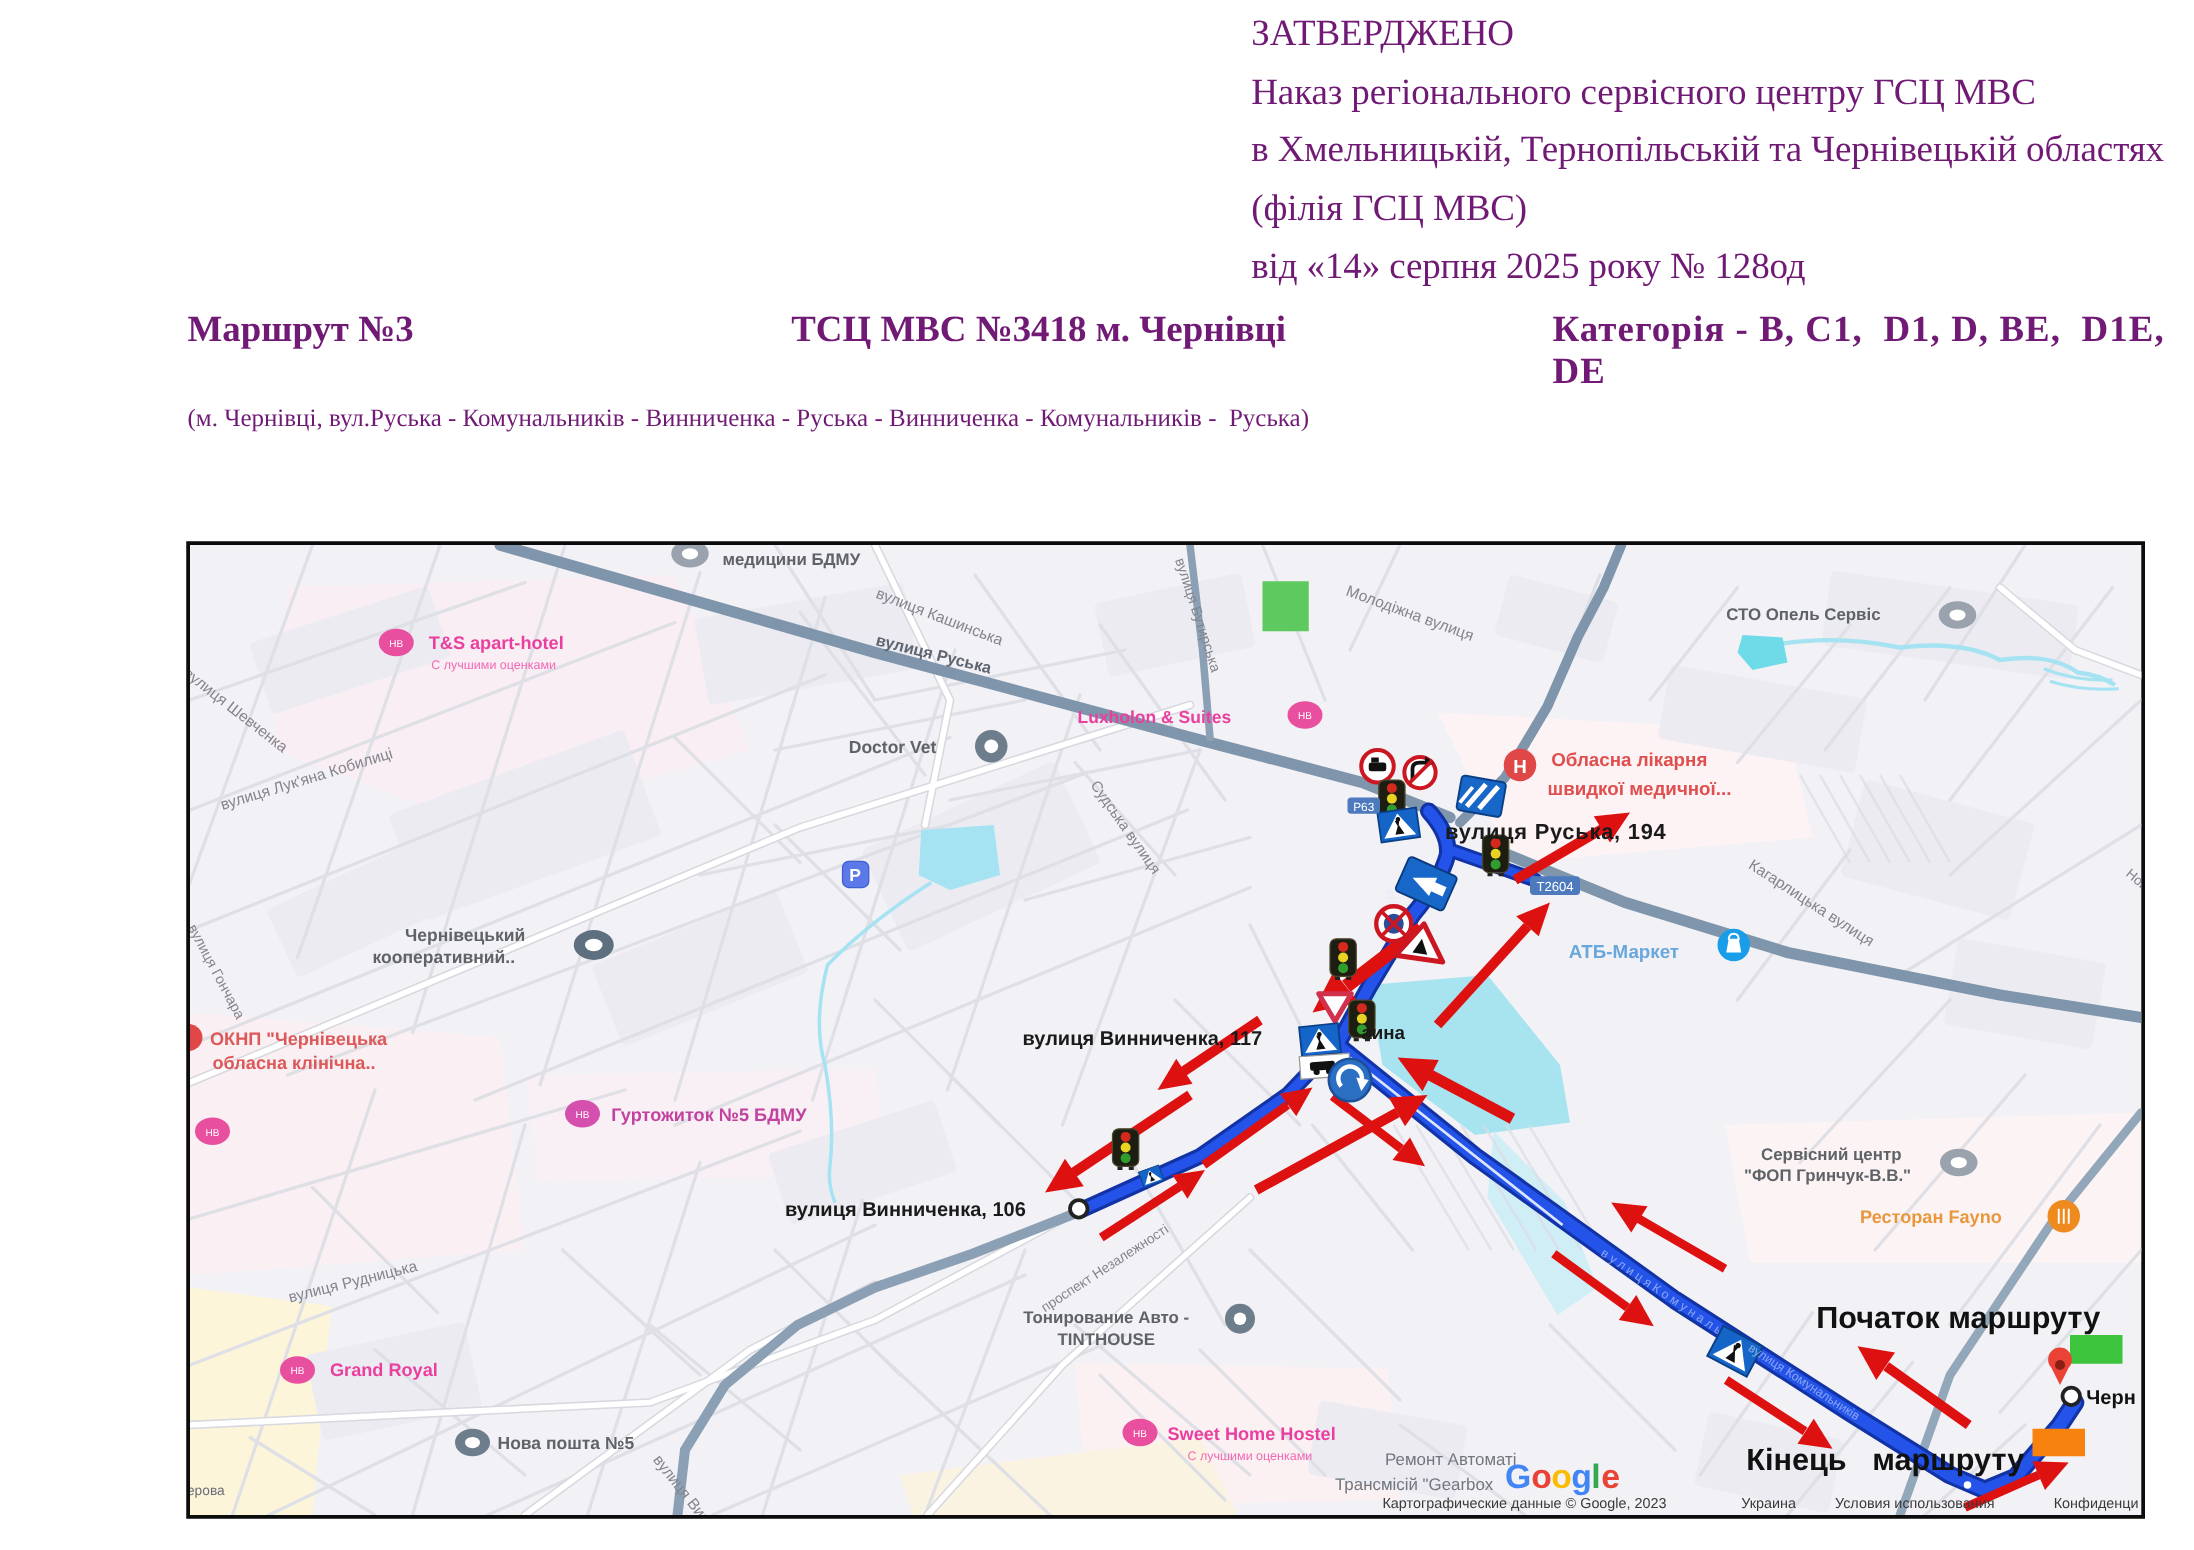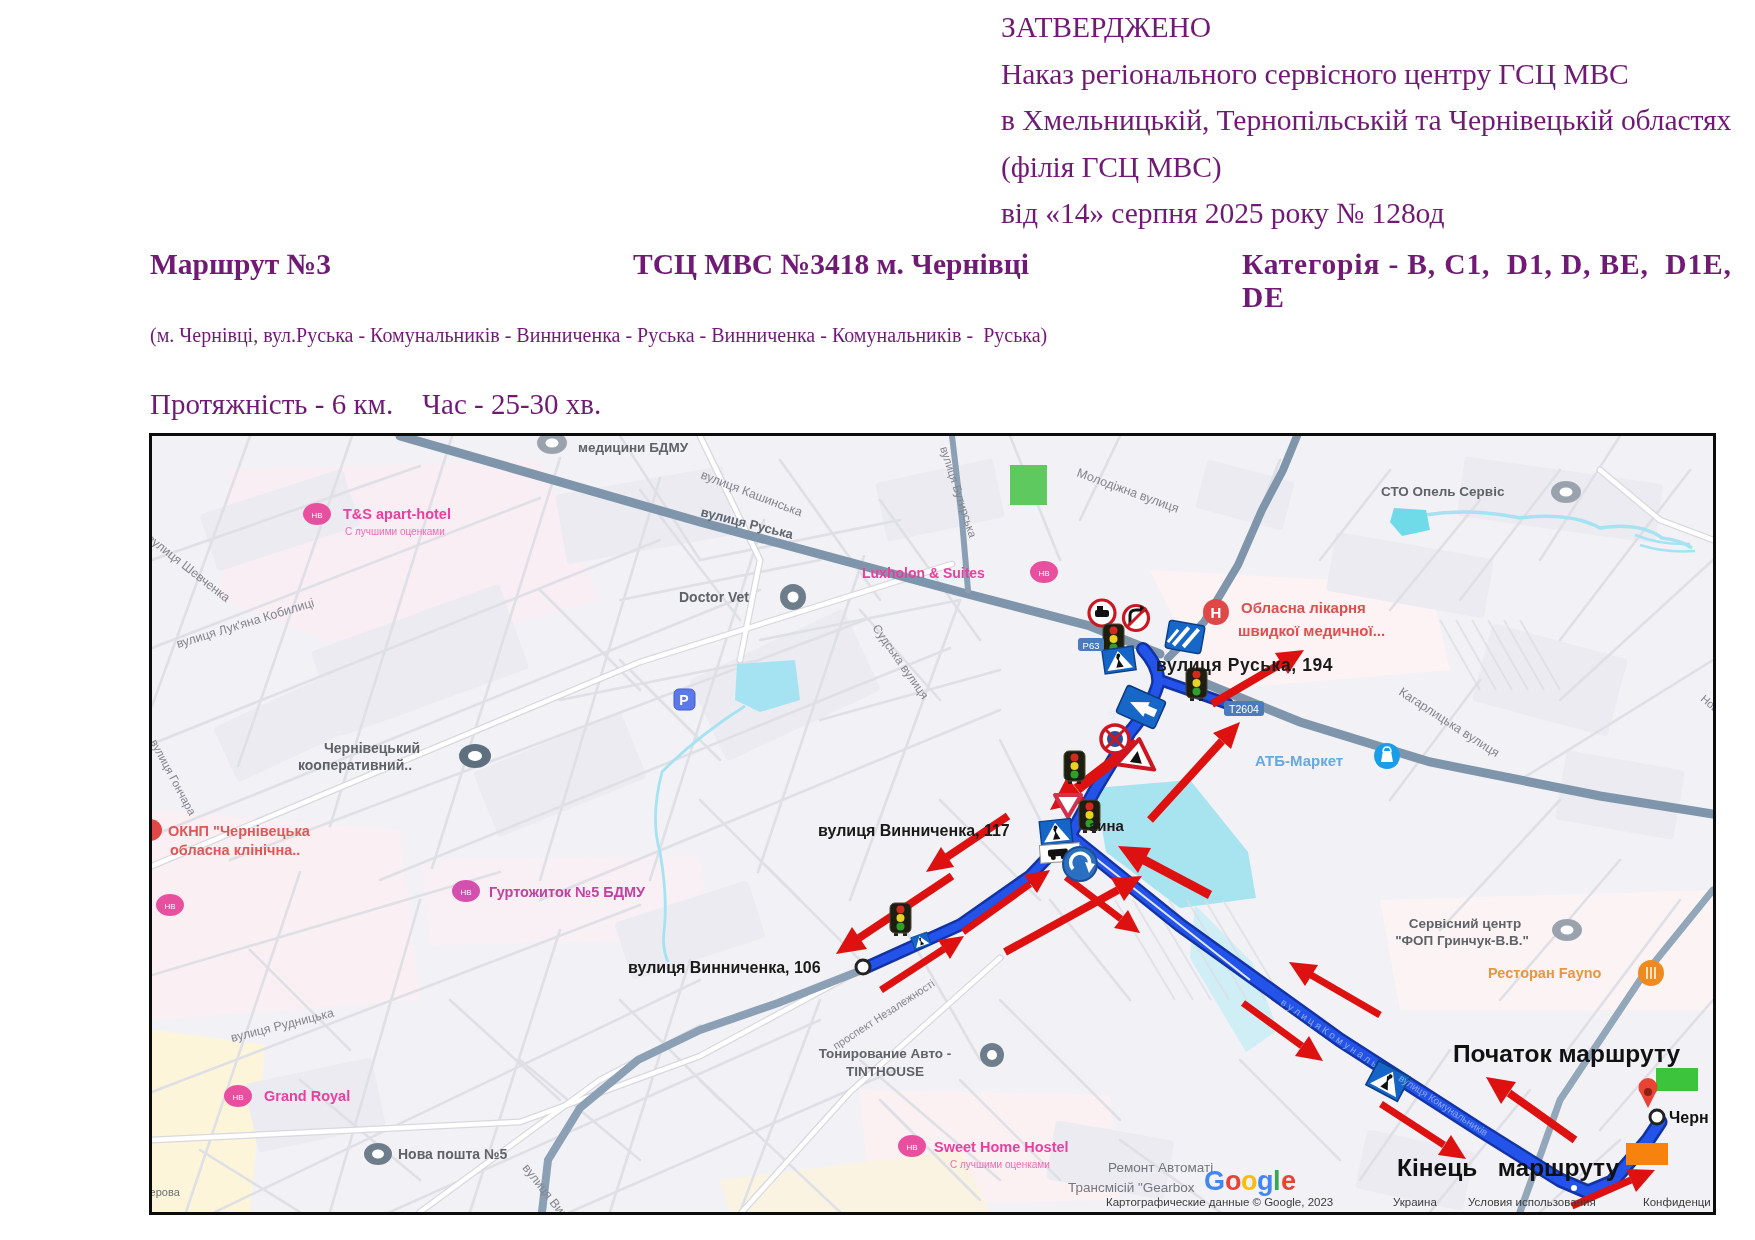--- a/index.html
+++ b/index.html
@@ -26,21 +26,20 @@
 
     <span class="r2a">Маршрут №3</span>
 
     <span class="r2b">ТСЦ МВС №3418 м. Чернівці</span>
 
     <span class="r2c">Категорія - В, С1,&nbsp; D1, D, ВЕ,&nbsp; D1Е, DE</span>
   </div>
 
   <div class="row3">(м. Чернівці, вул.Руська - Комунальників - Винниченка - Руська - Винниченка - Комунальників -&nbsp; Руська)</div>
 
-  <div class="row4">Протяжність - 6 км.&nbsp;&nbsp;&nbsp; Час - 25-30 хв.</div>
 
   <div class="mapbox">
   <svg width="1561" height="776" viewBox="152 436 1561 776" font-family="Liberation Sans, sans-serif">
 
 <rect x="152" y="436" width="1561" height="776" fill="#f2f1f5"></rect>
 
 <path d="M230 470 L540 460 L600 600 L380 660 L220 600 Z" fill="#f9eef3"></path>
 
 <path d="M1150 570 L1430 585 L1450 670 L1210 690 Z" fill="#fdf3f4"></path>
 

